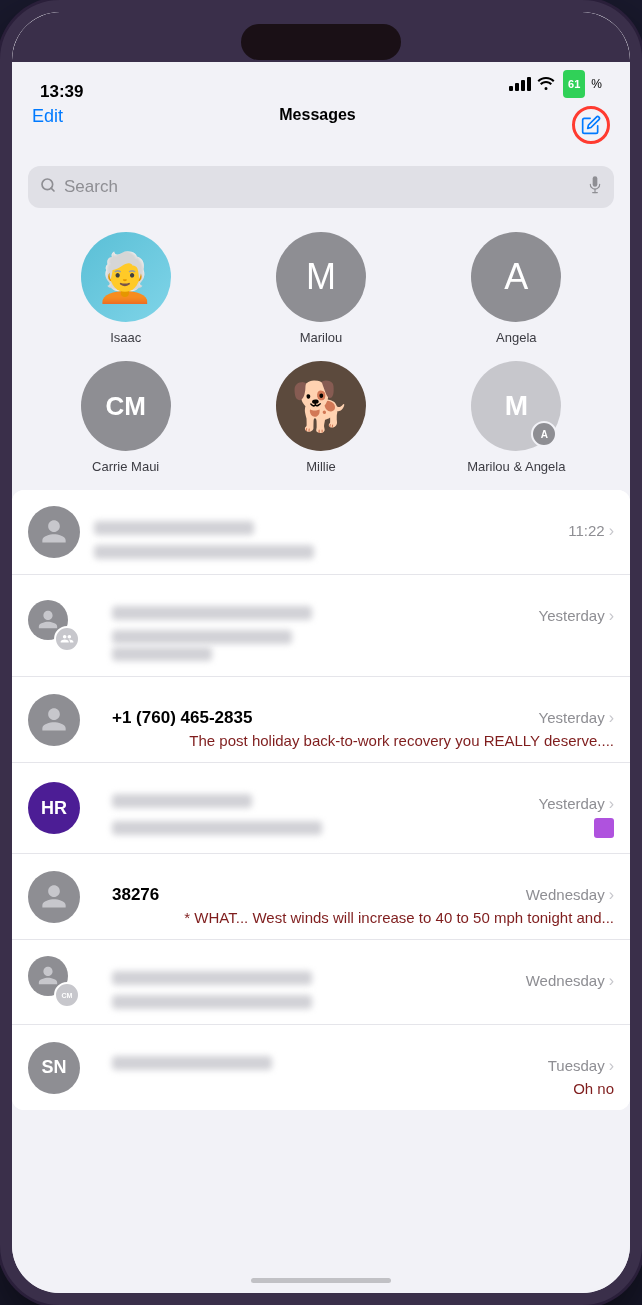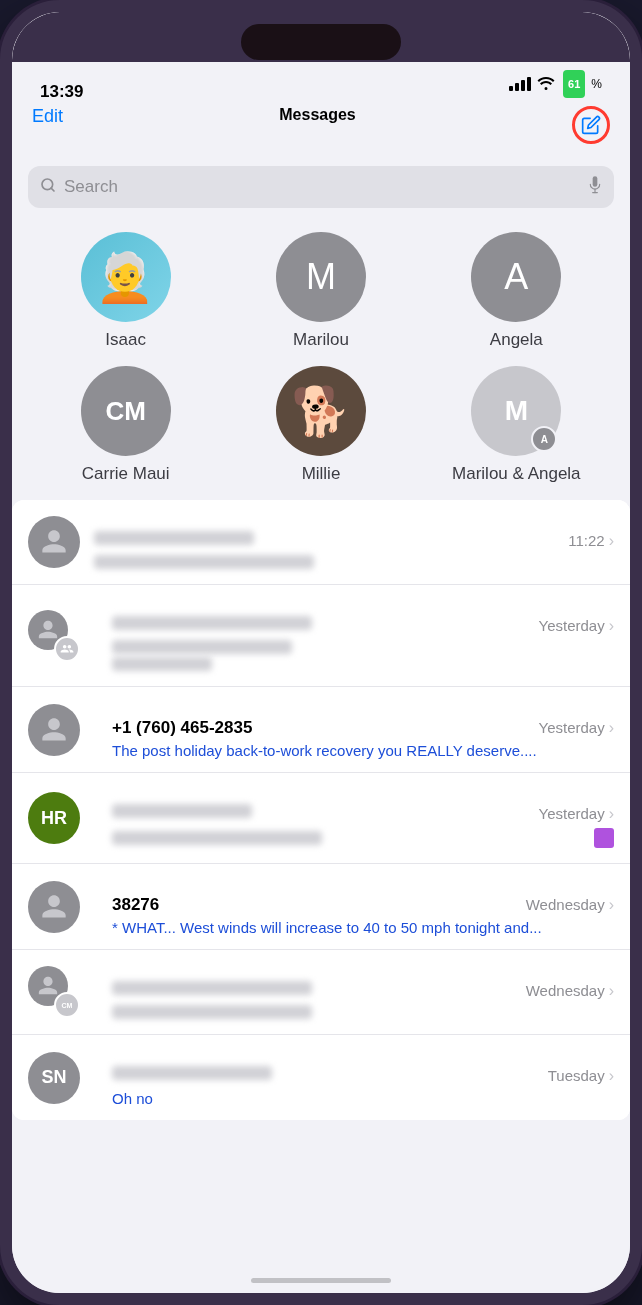--- a/index.html
+++ b/index.html
@@ -209,21 +209,21 @@
     .contact-avatar.gray { background: #8e8e93; }
     .contact-avatar.light-gray { background: #c7c7cc; }
 
     .contact-avatar-letter {
       font-size: 36px;
       font-weight: 500;
       color: #fff;
     }
 
     .contact-name {
-      font-size: 17px;
+      font-size: 13px;
       color: #3c3c43;
       text-align: center;
     }
 
     .avatar-badge {
       position: absolute;
       bottom: 4px;
       right: 4px;
       width: 26px;
       height: 26px;
@@ -236,20 +236,21 @@
       font-size: 10px;
       font-weight: 600;
       color: #fff;
     }
 
     .message-list {
       background: #fff;
       border-radius: 12px;
       margin: 0 0 0 0;
       overflow: hidden;
+      text-align: right;
     }
 
     .message-item {
       display: flex;
       align-items: center;
       padding: 12px 16px 12px 16px;
       background: #fff;
       gap: 14px;
       position: relative;
       min-height: 70px;
@@ -314,21 +315,21 @@
       flex-shrink: 0;
     }
 
     .msg-chevron {
       color: #c7c7cc;
       font-size: 16px;
     }
 
     .msg-preview {
       font-size: 15px;
-      color: #1d4ed8;
+      color: #7f1d1d;
       white-space: nowrap;
       overflow: hidden;
       text-overflow: ellipsis;
     }
 
     .blurred-text {
       display: inline-block;
       height: 14px;
       background: #d1d1d6;
       border-radius: 4px;
@@ -573,21 +574,21 @@
               Yesterday
               <span class="msg-chevron">›</span>
             </span>
           </div>
           <span class="msg-preview">The post holiday back-to-work recovery you REALLY deserve....</span>
         </div>
       </div>
 
       <div class="message-item">
         <div class="msg-avatar">
-          <div class="msg-avatar-circle" style="background:#4d7c0f; font-size:18px; font-weight:700; color:#fff;">
+          <div class="msg-avatar-circle" style="background:#4c1d95; font-size:18px; font-weight:700; color:#fff;">
             HR
           </div>
         </div>
         <div class="msg-body">
           <div class="msg-header">
             <span class="msg-sender">
               <span class="blurred-text" style="width:140px;">&nbsp;</span>
             </span>
             <span class="msg-time">
               Yesterday

